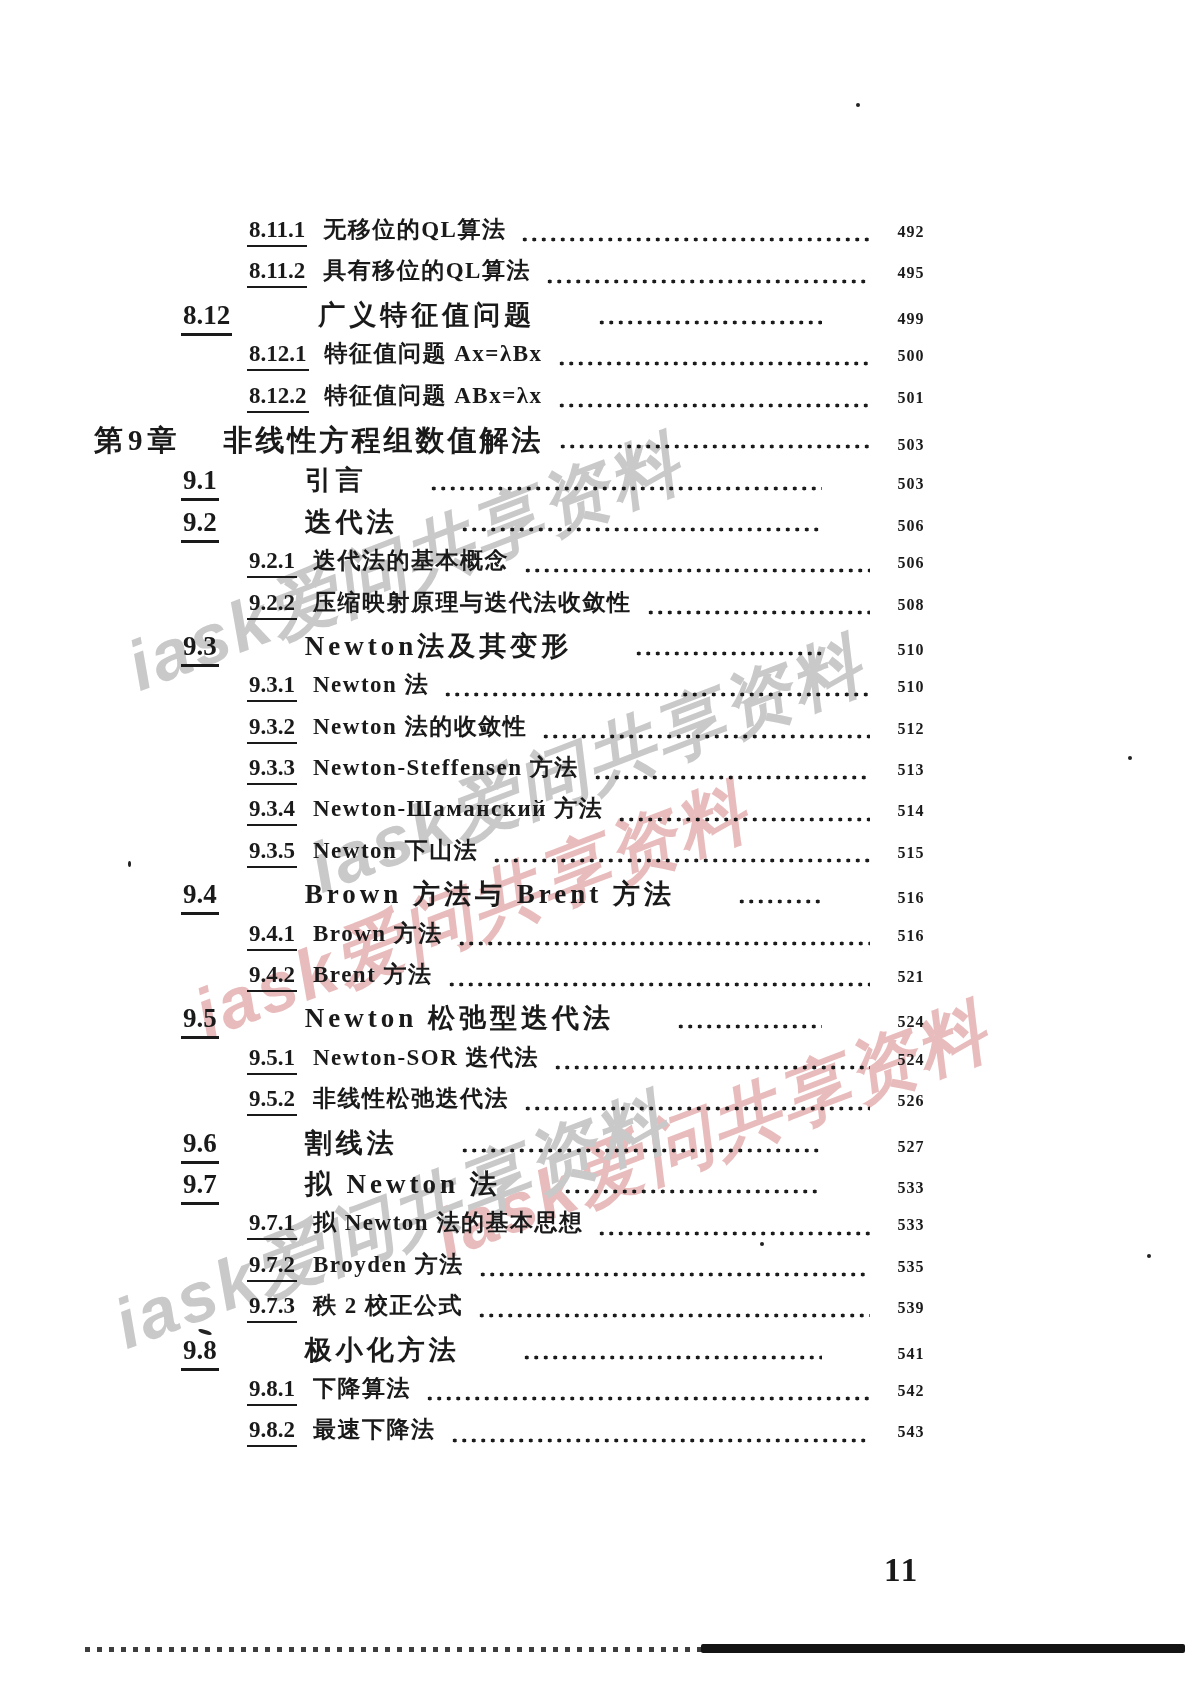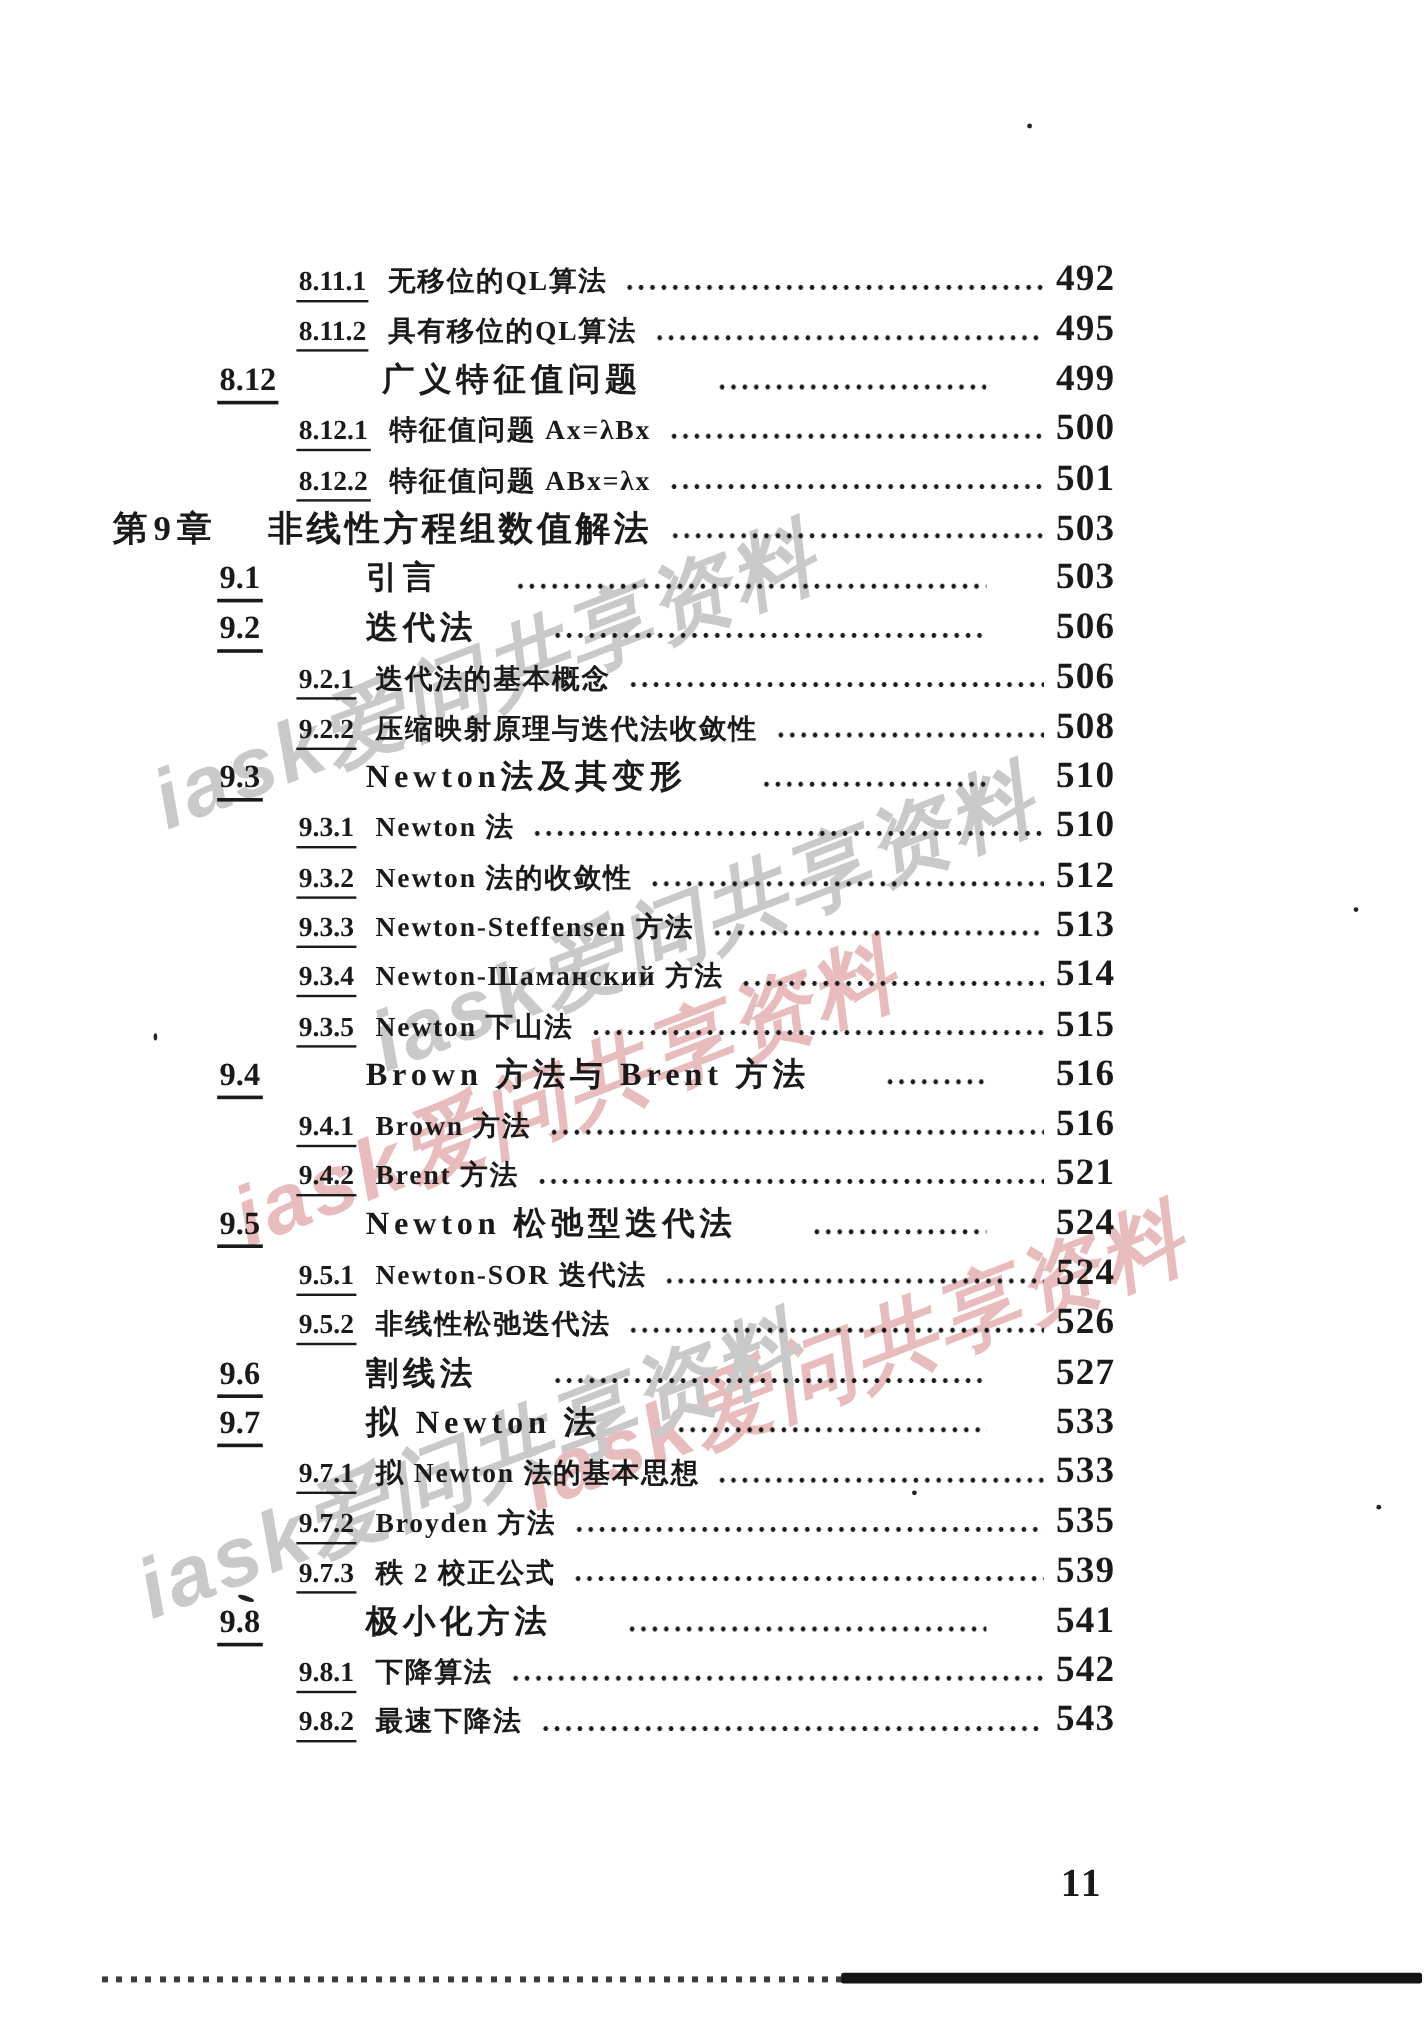--- a/index.html
+++ b/index.html
@@ -32,21 +32,21 @@
   }
   .row{display:flex;align-items:baseline;height:41.4px;}
   .row .num{flex:0 0 auto;font-weight:700;padding:0 2px 2px 2px;}
   .row .title{flex:0 0 auto;white-space:nowrap;text-align:right;}
   .row .dots{
     flex:1 1 auto;height:9px;margin:0 10px 0 14px;align-self:center;
     transform:translateY(5px);
     background-image:radial-gradient(circle,var(--ink,#1a1a1a) 1.8px,transparent 2.2px);
     background-size:9.5px 9px;background-repeat:repeat-x;background-position:left center;
   }
-  .row .pg{flex:0 0 62px;text-align:left;font-weight:700;font-size:31px;letter-spacing:1px;}
+  .row .pg{flex:0 0 62px;text-align:center;font-weight:700;font-size:16px;letter-spacing:1px;}
 
   .lvl-subsection{padding-left:247px;font-size:23px;font-weight:600;}
   .lvl-subsection .num{border-bottom:2.5px solid var(--ink,#1a1a1a);margin-right:16px;}
   .lvl-subsection .title{letter-spacing:1.5px;}
 
   .lvl-section{padding-left:181px;font-size:27px;font-weight:700;gap:48px;}
   .lvl-section .num{border-bottom:3px solid var(--ink,#1a1a1a);margin-right:38px;}
   .lvl-section .title{letter-spacing:4px;}
 
   .lvl-chapter{padding-left:92px;font-size:29px;font-weight:700;}

